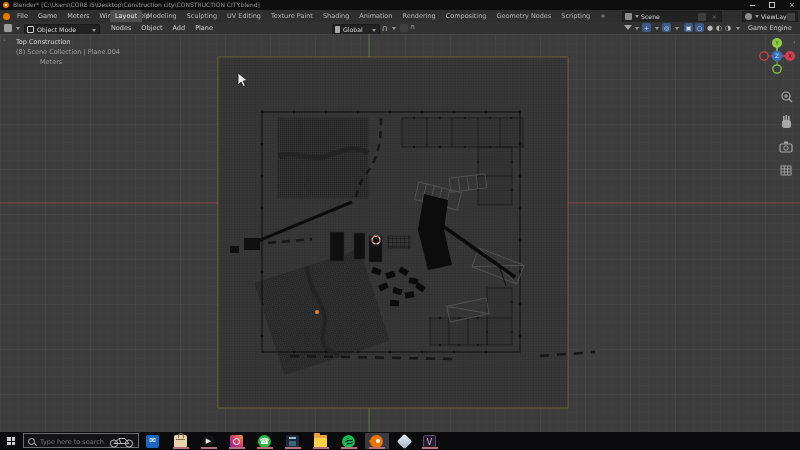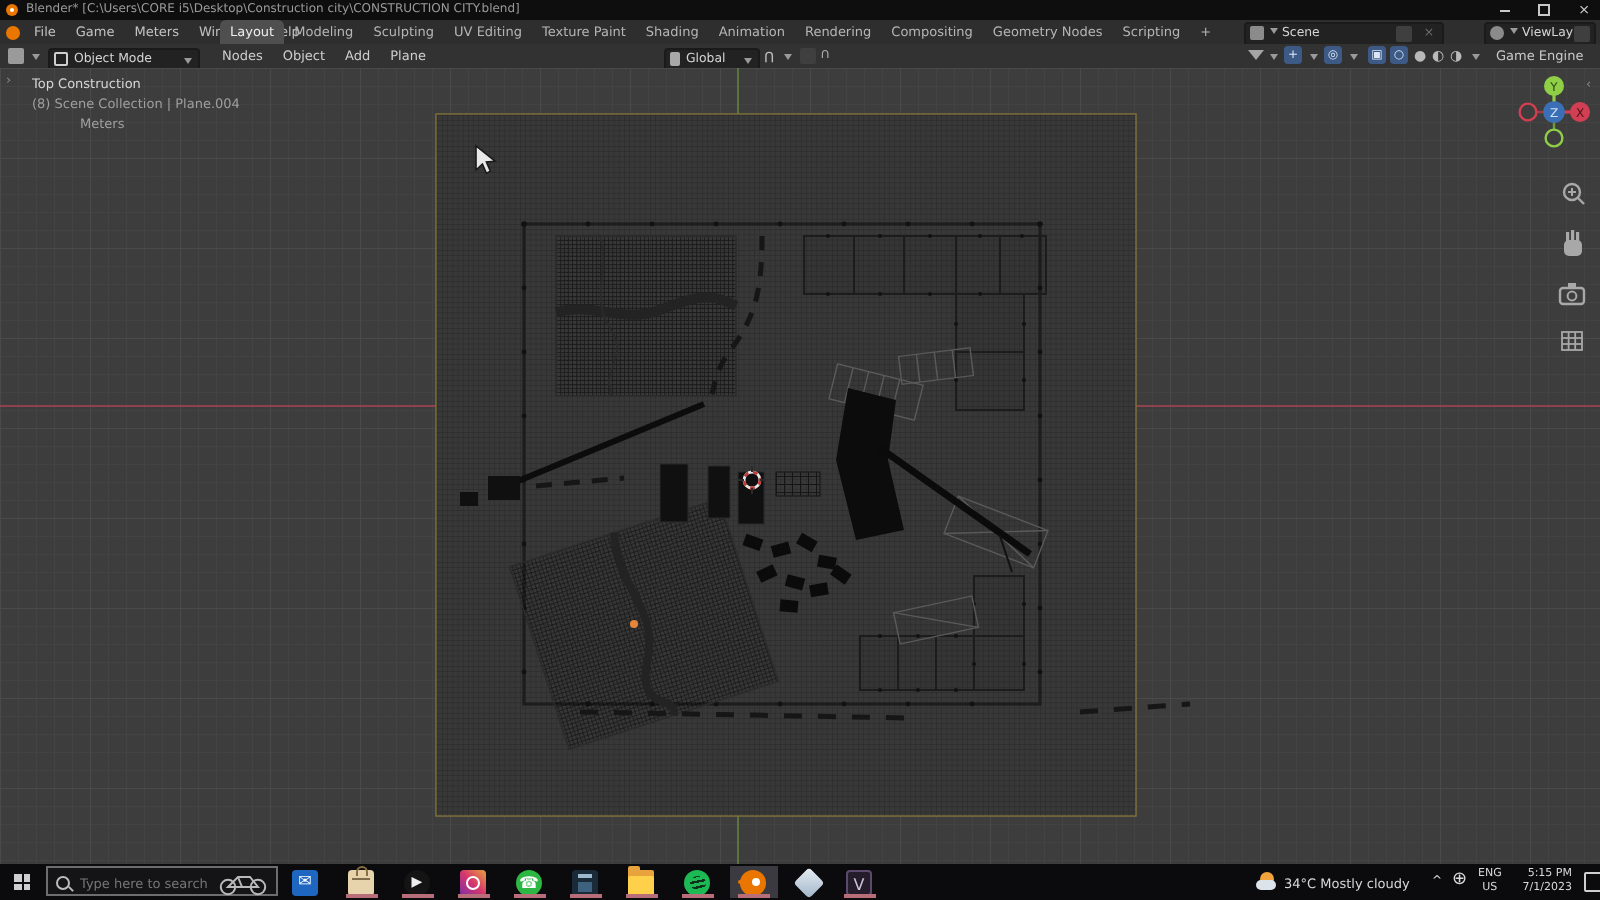--- a/index.html
+++ b/index.html
@@ -464,31 +464,15 @@
     <div class="app activeapp abs" style="left:365px;">
         <span class="sq i-blender"></span>
       </div>
     <div class="app noline abs" style="left:393px;">
         <span class="sq i-3dv"></span>
       </div>
     <div class="app abs" style="left:418px;">
         <span class="sq i-vapp glyph">V</span>
       </div>
 
-    <div id="tray" class="abs">
-      <span class="sun"></span>
-      <span class="cloud"></span>
-      <span id="traytext">34°C  Mostly cloudy</span>
-      <span id="chev">^</span>
-      <span id="globe">⊕</span>
-      <span id="lang">
-        <span style="display:block;">ENG</span>
-        <span style="display:block;">US</span>
-      </span>
-      <span id="clock">
-        <span style="display:block;">5:15 PM</span>
-        <span style="display:block;">7/1/2023</span>
-      </span>
-      <span id="traykb"></span>
-    </div>
   </div>
 
 </div>
 
 </body></html>

